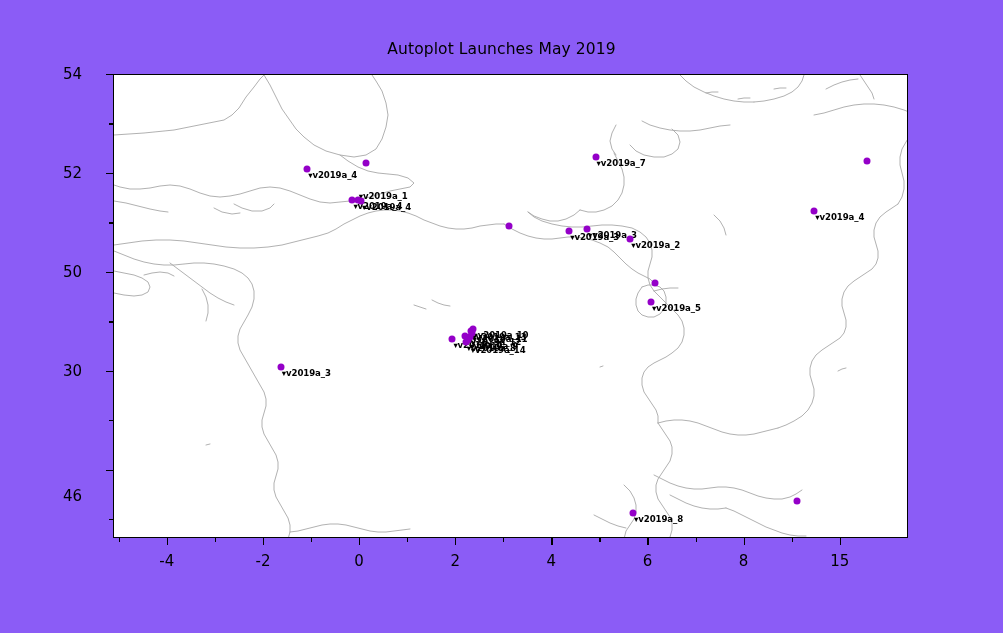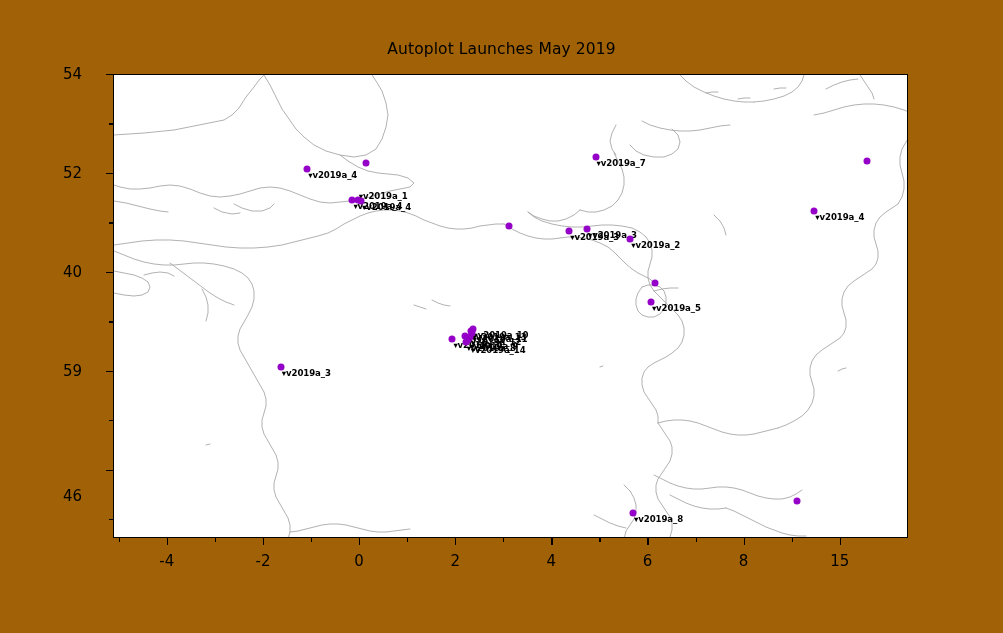--- a/index.html
+++ b/index.html
@@ -13,21 +13,21 @@
     font-family: "DejaVu Sans", sans-serif;
     overflow: hidden;
     position: relative;
   }
 
   #figure {
     position: absolute;
     left: 0; top: 0;
     width: 1003px;
     height: 633px;
-    background: #a16207;
+    background: #8b5cf6;
   }
 
   #chart-title {
     position: absolute;
     left: 0;
     top: 40px;
     width: 1003px;
     text-align: center;
     font-size: 15.5px;
     color: #000000;
@@ -303,23 +303,23 @@
       <div class="tick-x" style="left: 214.898px; top: 538px; height: 4px;"></div>
       <div class="tick-x" style="left: 311.029px; top: 538px; height: 4px;"></div>
       <div class="tick-x" style="left: 407.16px; top: 538px; height: 4px;"></div>
       <div class="tick-x" style="left: 503.29px; top: 538px; height: 4px;"></div>
       <div class="tick-x" style="left: 599.421px; top: 538px; height: 4px;"></div>
       <div class="tick-x" style="left: 695.551px; top: 538px; height: 4px;"></div>
       <div class="tick-x" style="left: 791.682px; top: 538px; height: 4px;"></div>
       <div class="tick-y" style="left: 106px; top: 469.736px; width: 7px;"></div>
       <div class="ticklabel-y" style="top: 496px;">46</div>
       <div class="tick-y" style="left: 106px; top: 370.802px; width: 7px;"></div>
-      <div class="ticklabel-y" style="top: 370.802px;">59</div>
+      <div class="ticklabel-y" style="top: 370.802px;">30</div>
       <div class="tick-y" style="left: 106px; top: 271.868px; width: 7px;"></div>
-      <div class="ticklabel-y" style="top: 271.868px;">40</div>
+      <div class="ticklabel-y" style="top: 271.868px;">50</div>
       <div class="tick-y" style="left: 106px; top: 172.934px; width: 7px;"></div>
       <div class="ticklabel-y" style="top: 172.934px;">52</div>
       <div class="tick-y" style="left: 106px; top: 74px; width: 7px;"></div>
       <div class="ticklabel-y" style="top: 74px;">54</div>
       <div class="tick-y" style="left: 109px; top: 519.203px; width: 4px;"></div>
       <div class="tick-y" style="left: 109px; top: 420.269px; width: 4px;"></div>
       <div class="tick-y" style="left: 109px; top: 321.335px; width: 4px;"></div>
       <div class="tick-y" style="left: 109px; top: 222.401px; width: 4px;"></div>
       <div class="tick-y" style="left: 109px; top: 123.467px; width: 4px;"></div>
     </div>

